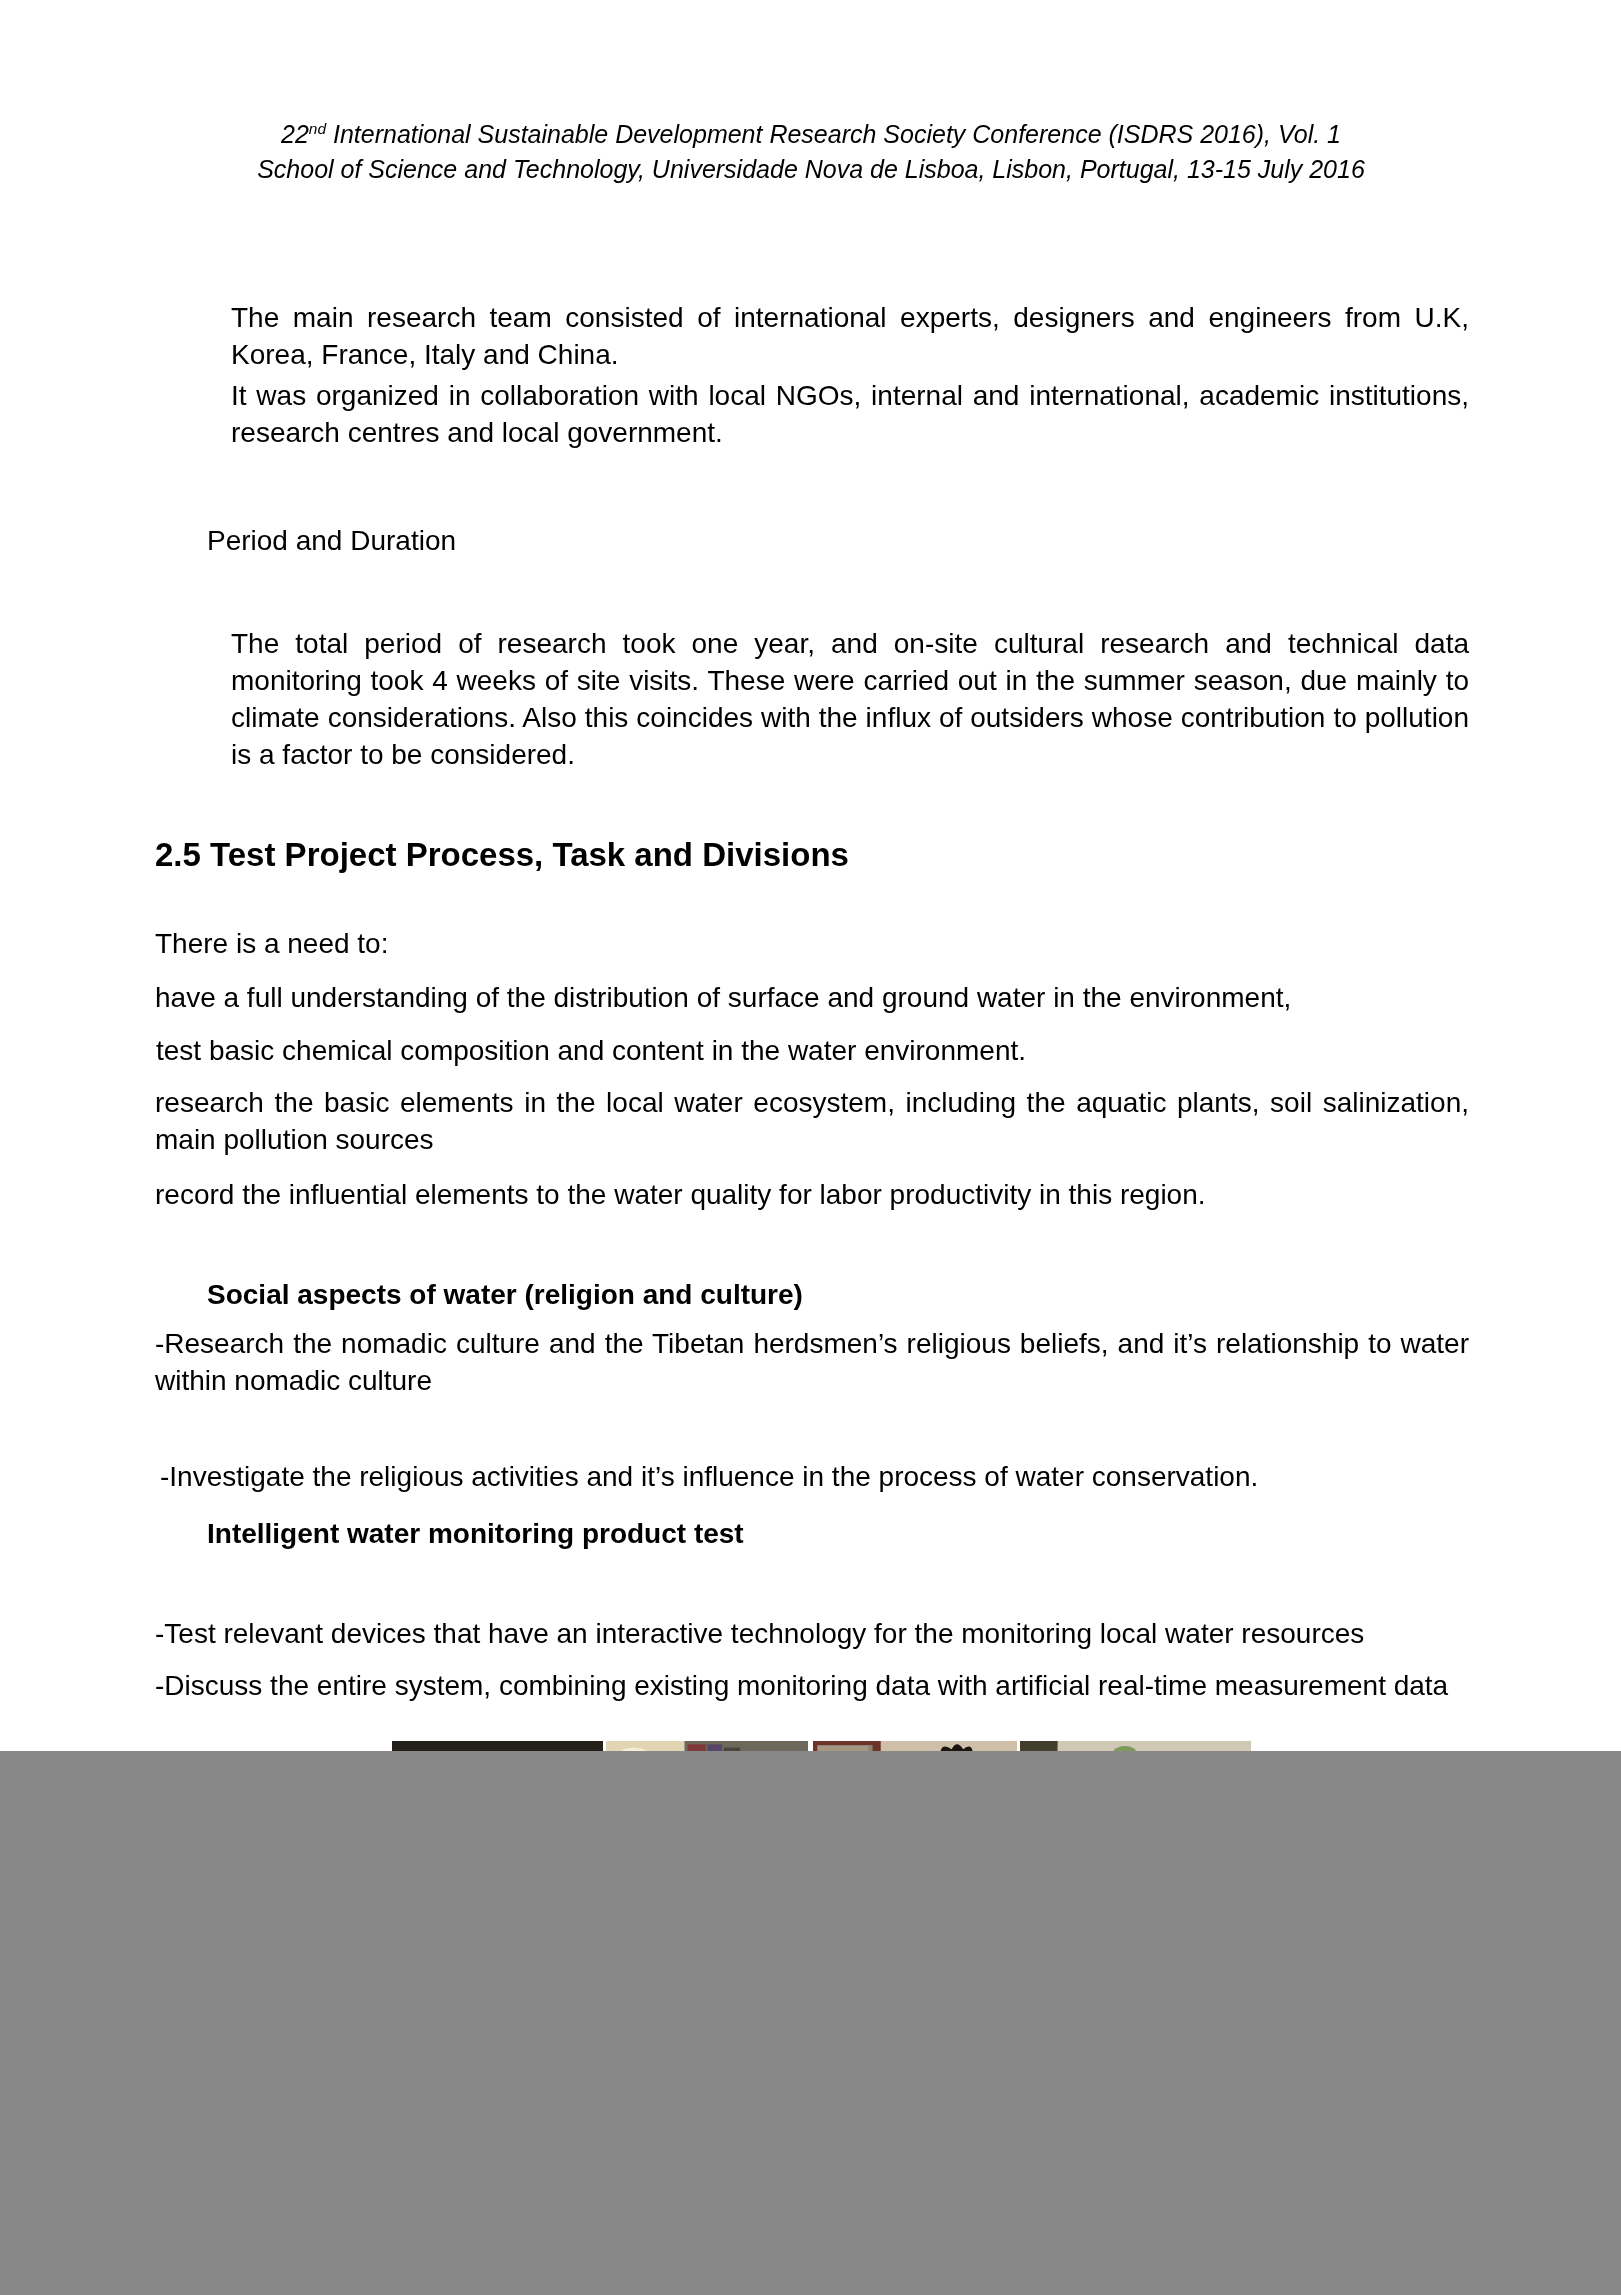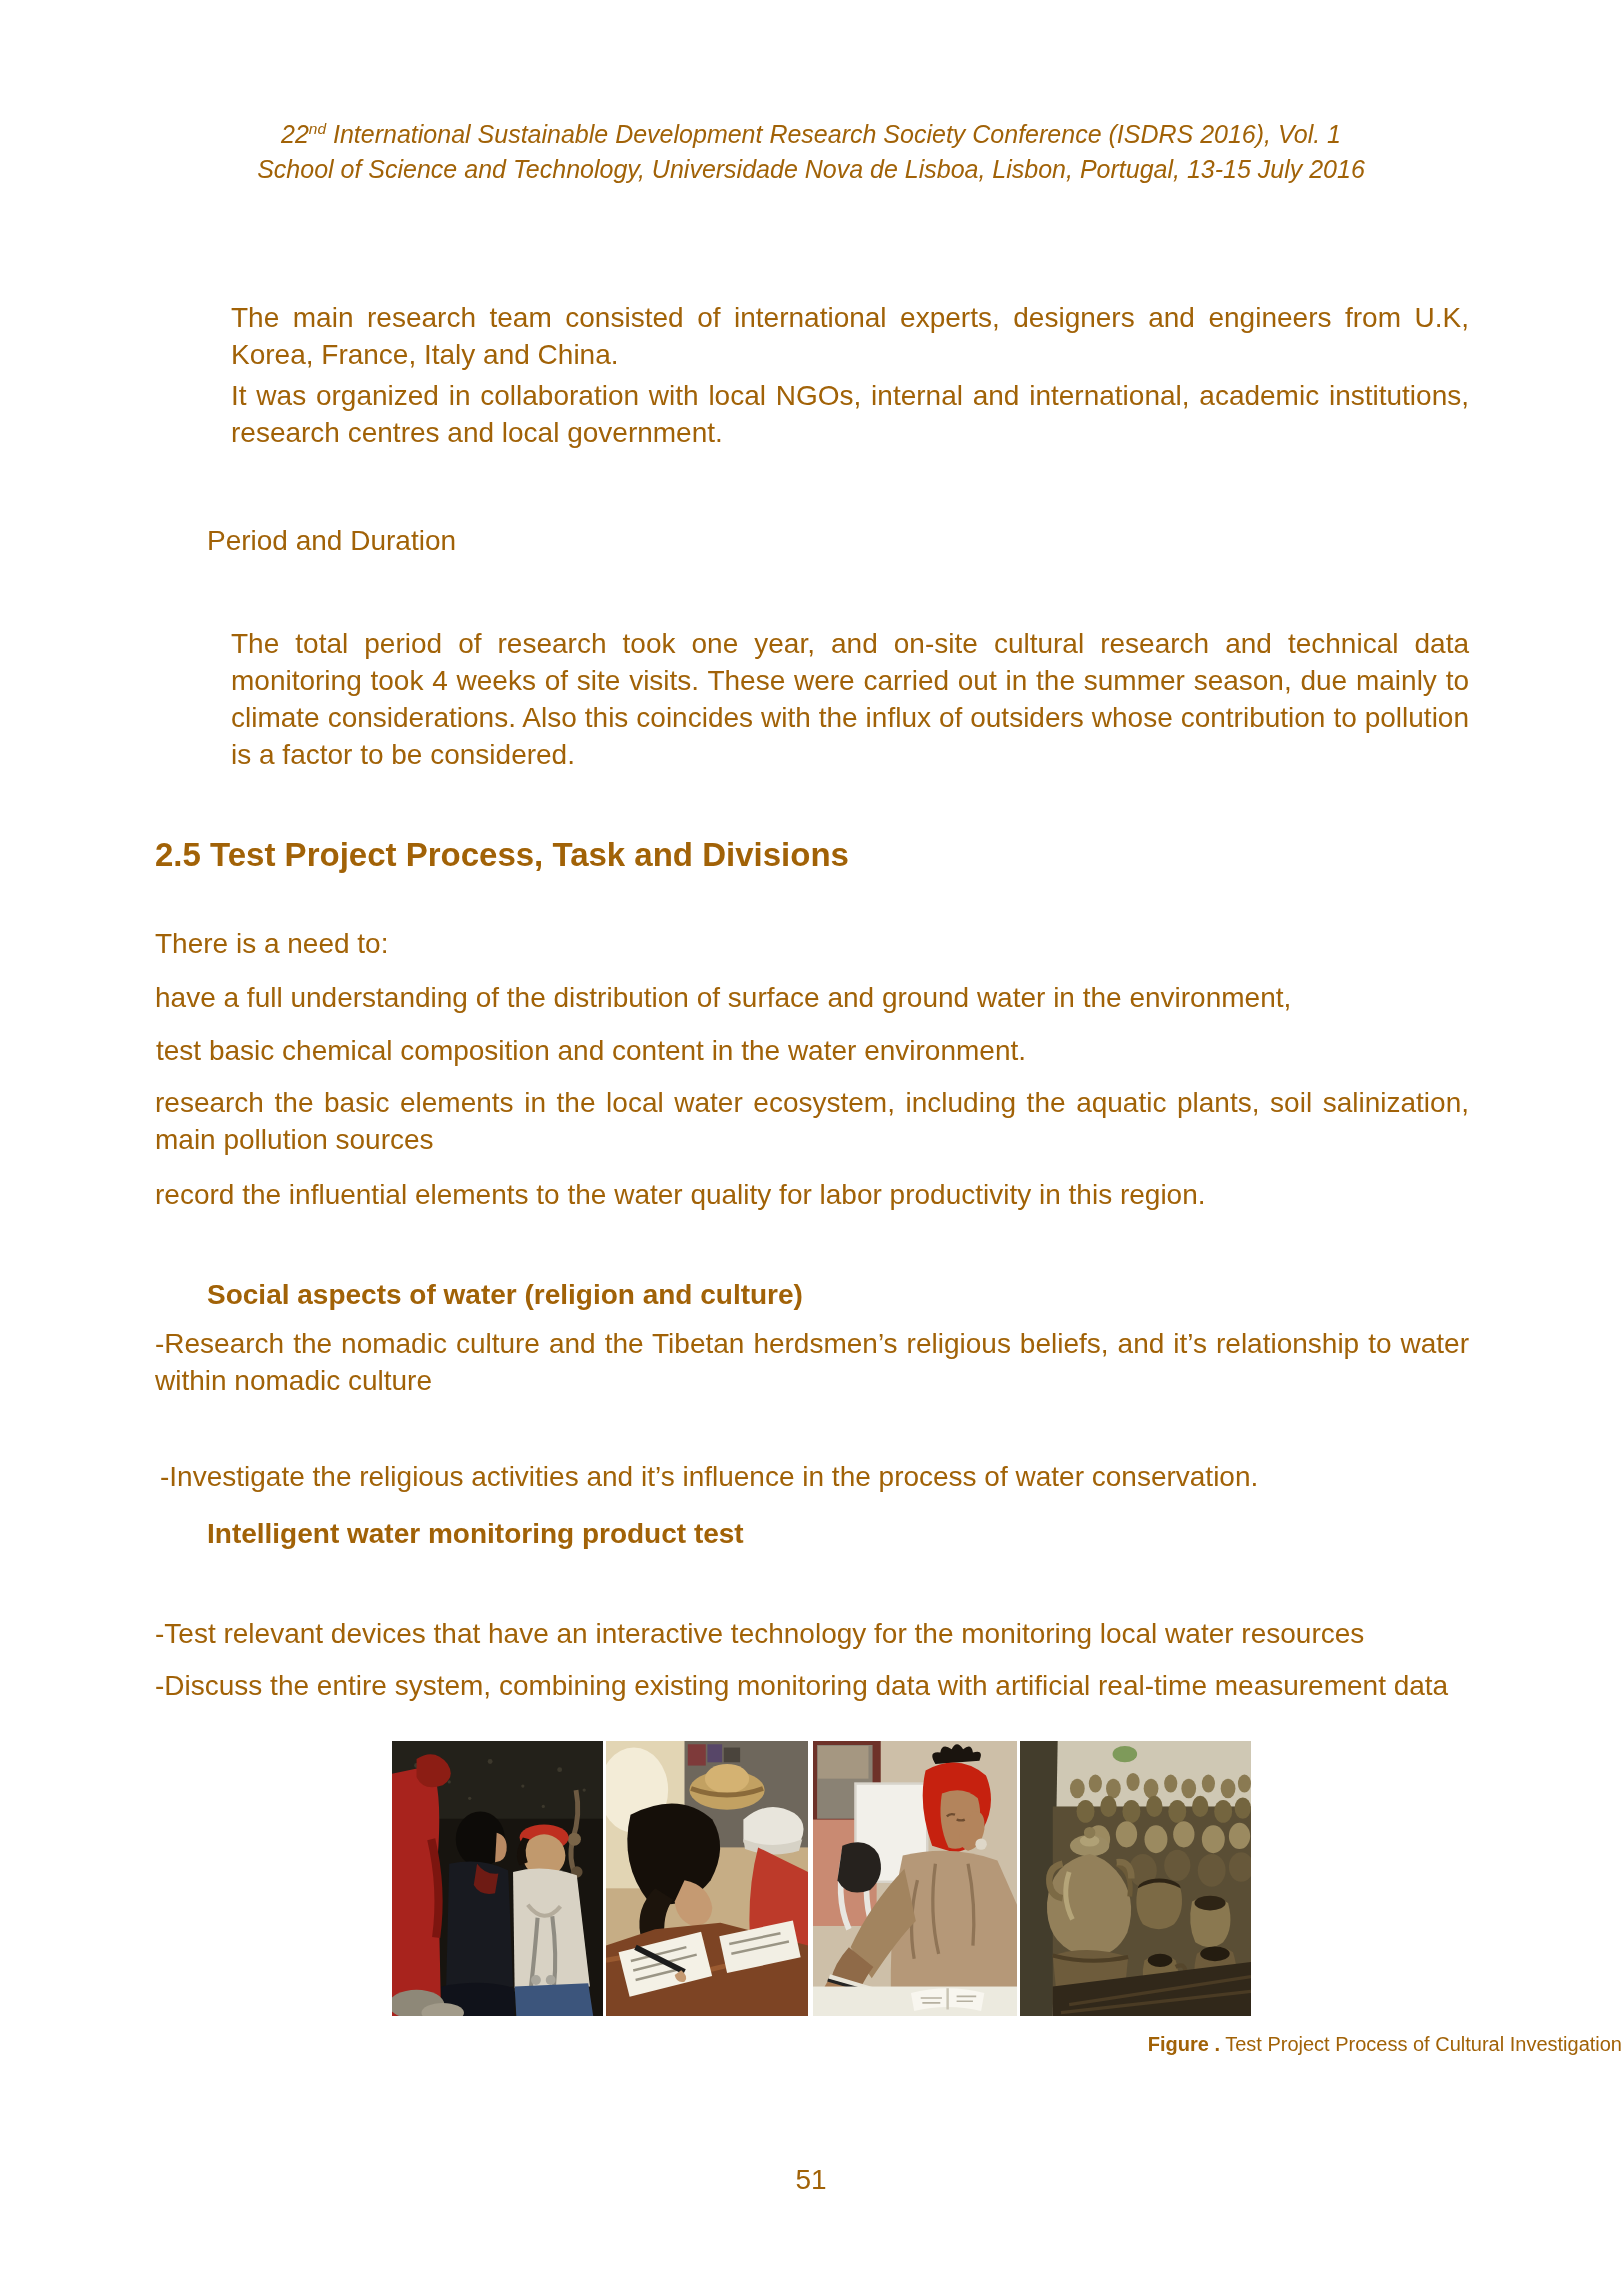--- a/index.html
+++ b/index.html
@@ -1,18 +1,18 @@
 <!DOCTYPE html>
 <html style="font-size:13px"><head>
 <meta charset="utf-8">
 <style>
   html,body{margin:0;padding:0;background:#888;}
   .page{
-    position:relative;width:1622px;height:2295px;background:#ffffff;
-    font-family:"Liberation Sans",sans-serif;color:#a16207;overflow:hidden;
+    position:relative;width:1622px;height:1751px;background:#ffffff;
+    font-family:"Liberation Sans",sans-serif;color:#000000;overflow:hidden;
   }
   .abs{position:absolute;}
   .txt{font-size:28px;line-height:37px;}
   .just{text-align:justify;}
   .b{font-weight:bold;}
   .center{text-align:center;}
   .nowrap{white-space:nowrap;}
   .hdr{font-size:25px;line-height:35px;font-style:italic;width:100%;text-align:center;}
   .hdr sup{font-size:0.62em;}
   .photo{position:absolute;top:0;height:275px;background:#222;}

